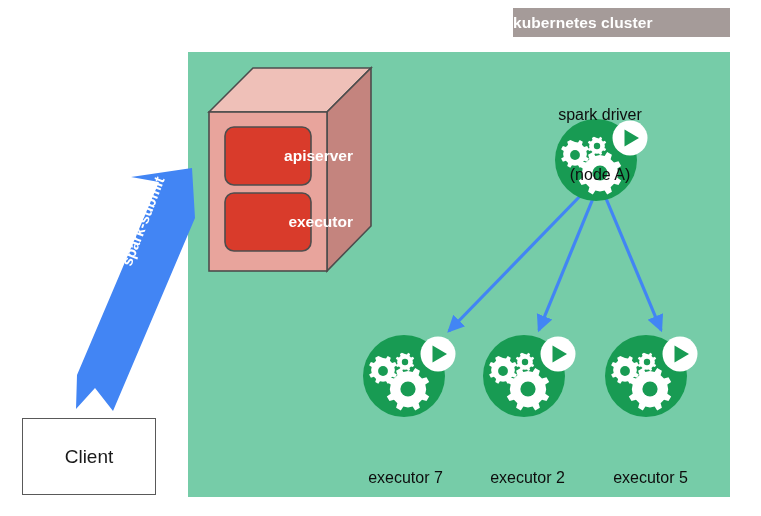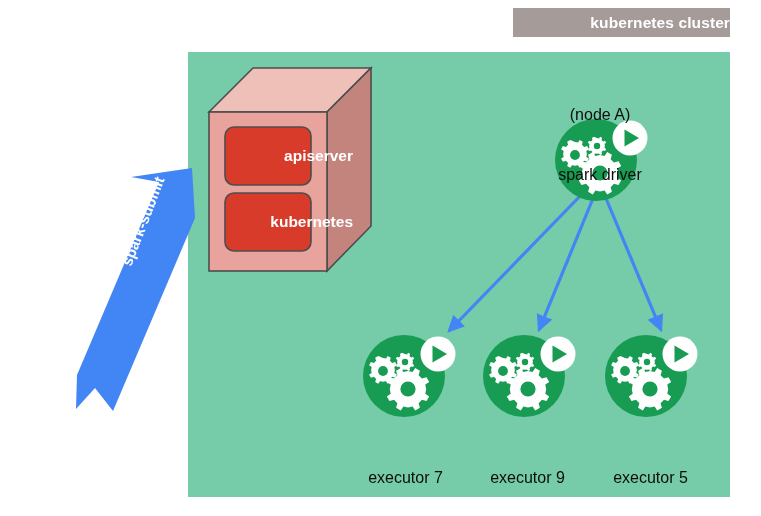--- a/index.html
+++ b/index.html
@@ -11,21 +11,21 @@
     position:relative;
   }
   #stage{position:absolute;left:0;top:0;width:761px;height:516px;}
 
   
   .cluster-banner{
     position:absolute;
     left:513px; top:8px;
     width:217px; height:29px;
     background:#A59B99;
-    display:flex;align-items:center;justify-content:flex-end;
+    display:flex;align-items:center;justify-content:flex-start;
     color:#ffffff;
     font-size:15.5px;
     font-weight:bold;
     letter-spacing:.1px;
   }
 
   
   .cluster-box{
     position:absolute;
     left:188px; top:52px;
@@ -107,21 +107,21 @@
 
       <polygon points="122,50 166,6 166,164 122,209" fill="#C4847E" stroke="#4d4d4d" stroke-width="1.6"></polygon>
 
       <rect x="4" y="50" width="118" height="159" fill="#E8A49C" stroke="#4d4d4d" stroke-width="1.6"></rect>
 
       <rect x="20" y="65" width="86" height="58" rx="9" ry="9" fill="#D93B2B" stroke="#4d4d4d" stroke-width="1.6"></rect>
 
       <rect x="20" y="131" width="86" height="58" rx="9" ry="9" fill="#D93B2B" stroke="#4d4d4d" stroke-width="1.6"></rect>
     </svg>
     <div class="cube-label" style="top:85px;left:-22px;">apiserver</div>
-    <div class="cube-label" style="top:151px;left:-22px;">kubernetes</div>
+    <div class="cube-label" style="top:151px;left:-22px;">executor</div>
   </div>
 
   <svg class="arrows">
     <defs>
       <marker id="ah" markerWidth="6" markerHeight="6" refX="4.6" refY="3" orient="auto" markerUnits="strokeWidth">
         <path d="M0,0.4 L5.4,3 L0,5.6 Z" fill="#4285F4"></path>
       </marker>
     </defs>
 
     <line x1="583" y1="193" x2="449" y2="331" stroke="#4285F4" stroke-width="3.2" marker-start="url(#ah)" marker-end="url(#ah)"></line>
@@ -158,22 +158,22 @@
         <circle cx="47" cy="34" r="3.2" fill="#189B53"></circle>
       </g>
 
       <g>
         <circle cx="80" cy="26" r="17.5" fill="#ffffff"></circle>
         <polygon points="74.5,17.5 74.5,34.5 89,26" fill="#189B53"></polygon>
       </g>
     </svg>
   </div>
   <div class="node-label" style="left:515px;top:65px;width:170px;">
+    <div>spark driver</div>
     <div>(node A)</div>
-    <div>spark driver</div>
   </div>
 
   <div class="node" style="left:358px;top:328px;">
     <svg width="102" height="92" viewBox="0 0 102 92">
       <circle cx="46" cy="48" r="41" fill="#189B53"></circle>
       <g fill="#ffffff">
         <path d="M50 43 l4.6 .9 2.6 -3.9 4.7 2.7 -1.3 4.5 3.4 3.4 4.5 -1.3 2.7 4.7 -3.9 2.6 .9 4.6 -.9 4.6 3.9 2.6 -2.7 4.7 -4.5 -1.3 -3.4 3.4 1.3 4.5 -4.7 2.7 -2.6 -3.9 -4.6 .9 -4.6 -.9 -2.6 3.9 -4.7 -2.7 1.3 -4.5 -3.4 -3.4 -4.5 1.3 -2.7 -4.7 3.9 -2.6 -.9 -4.6 .9 -4.6 -3.9 -2.6 2.7 -4.7 4.5 1.3 3.4 -3.4 -1.3 -4.5 4.7 -2.7 2.6 3.9z"></path>
         <circle cx="50" cy="61" r="7.6" fill="#189B53"></circle>
       </g>
       <g fill="#ffffff">
@@ -210,21 +210,21 @@
         <path d="M47 26 l2 .4 1.1 -1.7 2 1.2 -.6 2 1.5 1.5 2 -.6 1.2 2 -1.7 1.1 .4 2 -.4 2 1.7 1.1 -1.2 2 -2 -.6 -1.5 1.5 .6 2 -2 1.2 -1.1 -1.7 -2 .4 -2 -.4 -1.1 1.7 -2 -1.2 .6 -2 -1.5 -1.5 -2 .6 -1.2 -2 1.7 -1.1 -.4 -2 .4 -2 -1.7 -1.1 1.2 -2 2 .6 1.5 -1.5 -.6 -2 2 -1.2z"></path>
         <circle cx="47" cy="34" r="3.2" fill="#189B53"></circle>
       </g>
       <g>
         <circle cx="80" cy="26" r="17.5" fill="#ffffff"></circle>
         <polygon points="74.5,17.5 74.5,34.5 89,26" fill="#189B53"></polygon>
       </g>
     </svg>
   </div>
   <div class="node-label" style="left:455px;top:428px;width:145px;">
-    <div>executor 9</div>
+    <div>executor 2</div>
     
   </div>
 
   <div class="node" style="left:600px;top:328px;">
     <svg width="102" height="92" viewBox="0 0 102 92">
       <circle cx="46" cy="48" r="41" fill="#189B53"></circle>
       <g fill="#ffffff">
         <path d="M50 43 l4.6 .9 2.6 -3.9 4.7 2.7 -1.3 4.5 3.4 3.4 4.5 -1.3 2.7 4.7 -3.9 2.6 .9 4.6 -.9 4.6 3.9 2.6 -2.7 4.7 -4.5 -1.3 -3.4 3.4 1.3 4.5 -4.7 2.7 -2.6 -3.9 -4.6 .9 -4.6 -.9 -2.6 3.9 -4.7 -2.7 1.3 -4.5 -3.4 -3.4 -4.5 1.3 -2.7 -4.7 3.9 -2.6 -.9 -4.6 .9 -4.6 -3.9 -2.6 2.7 -4.7 4.5 1.3 3.4 -3.4 -1.3 -4.5 4.7 -2.7 2.6 3.9z"></path>
         <circle cx="50" cy="61" r="7.6" fill="#189B53"></circle>
       </g>
@@ -240,14 +240,17 @@
         <circle cx="80" cy="26" r="17.5" fill="#ffffff"></circle>
         <polygon points="74.5,17.5 74.5,34.5 89,26" fill="#189B53"></polygon>
       </g>
     </svg>
   </div>
   <div class="node-label" style="left:578px;top:428px;width:145px;">
     <div>executor 5</div>
     
   </div>
 
+  <div class="client-box">
+    <span>Client</span>
+  </div>
 
 </div>
 
 </body></html>

